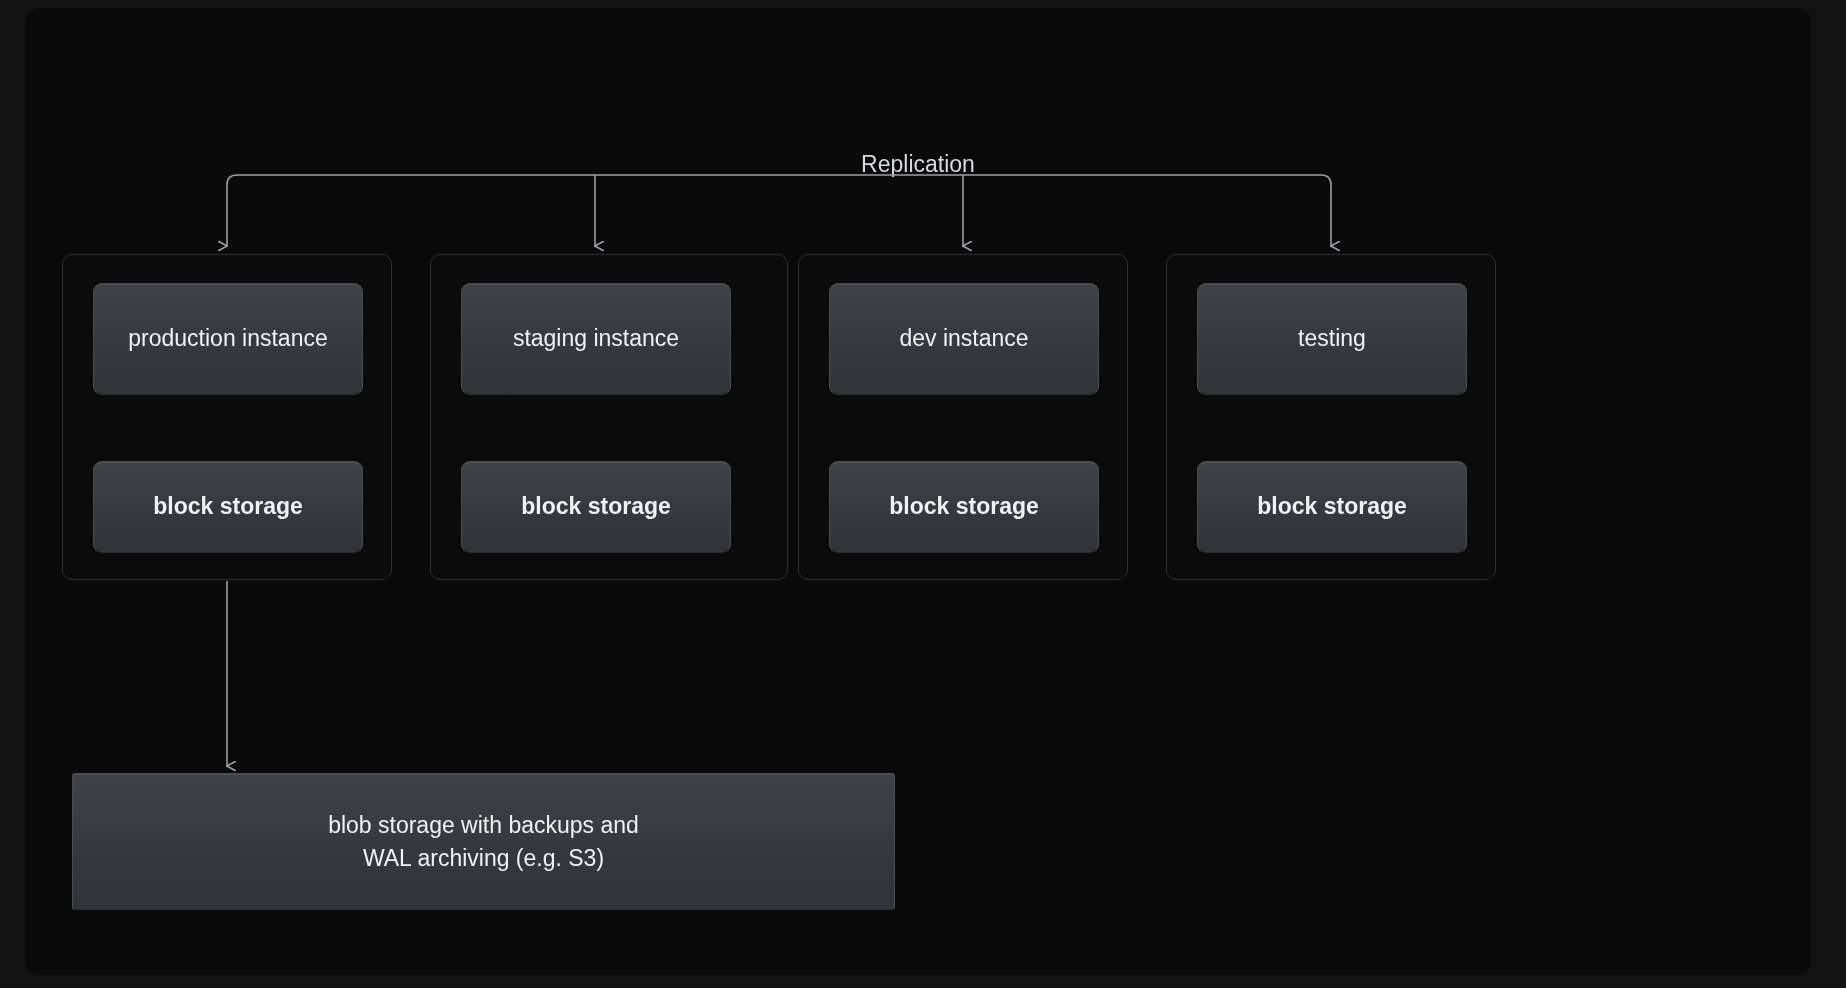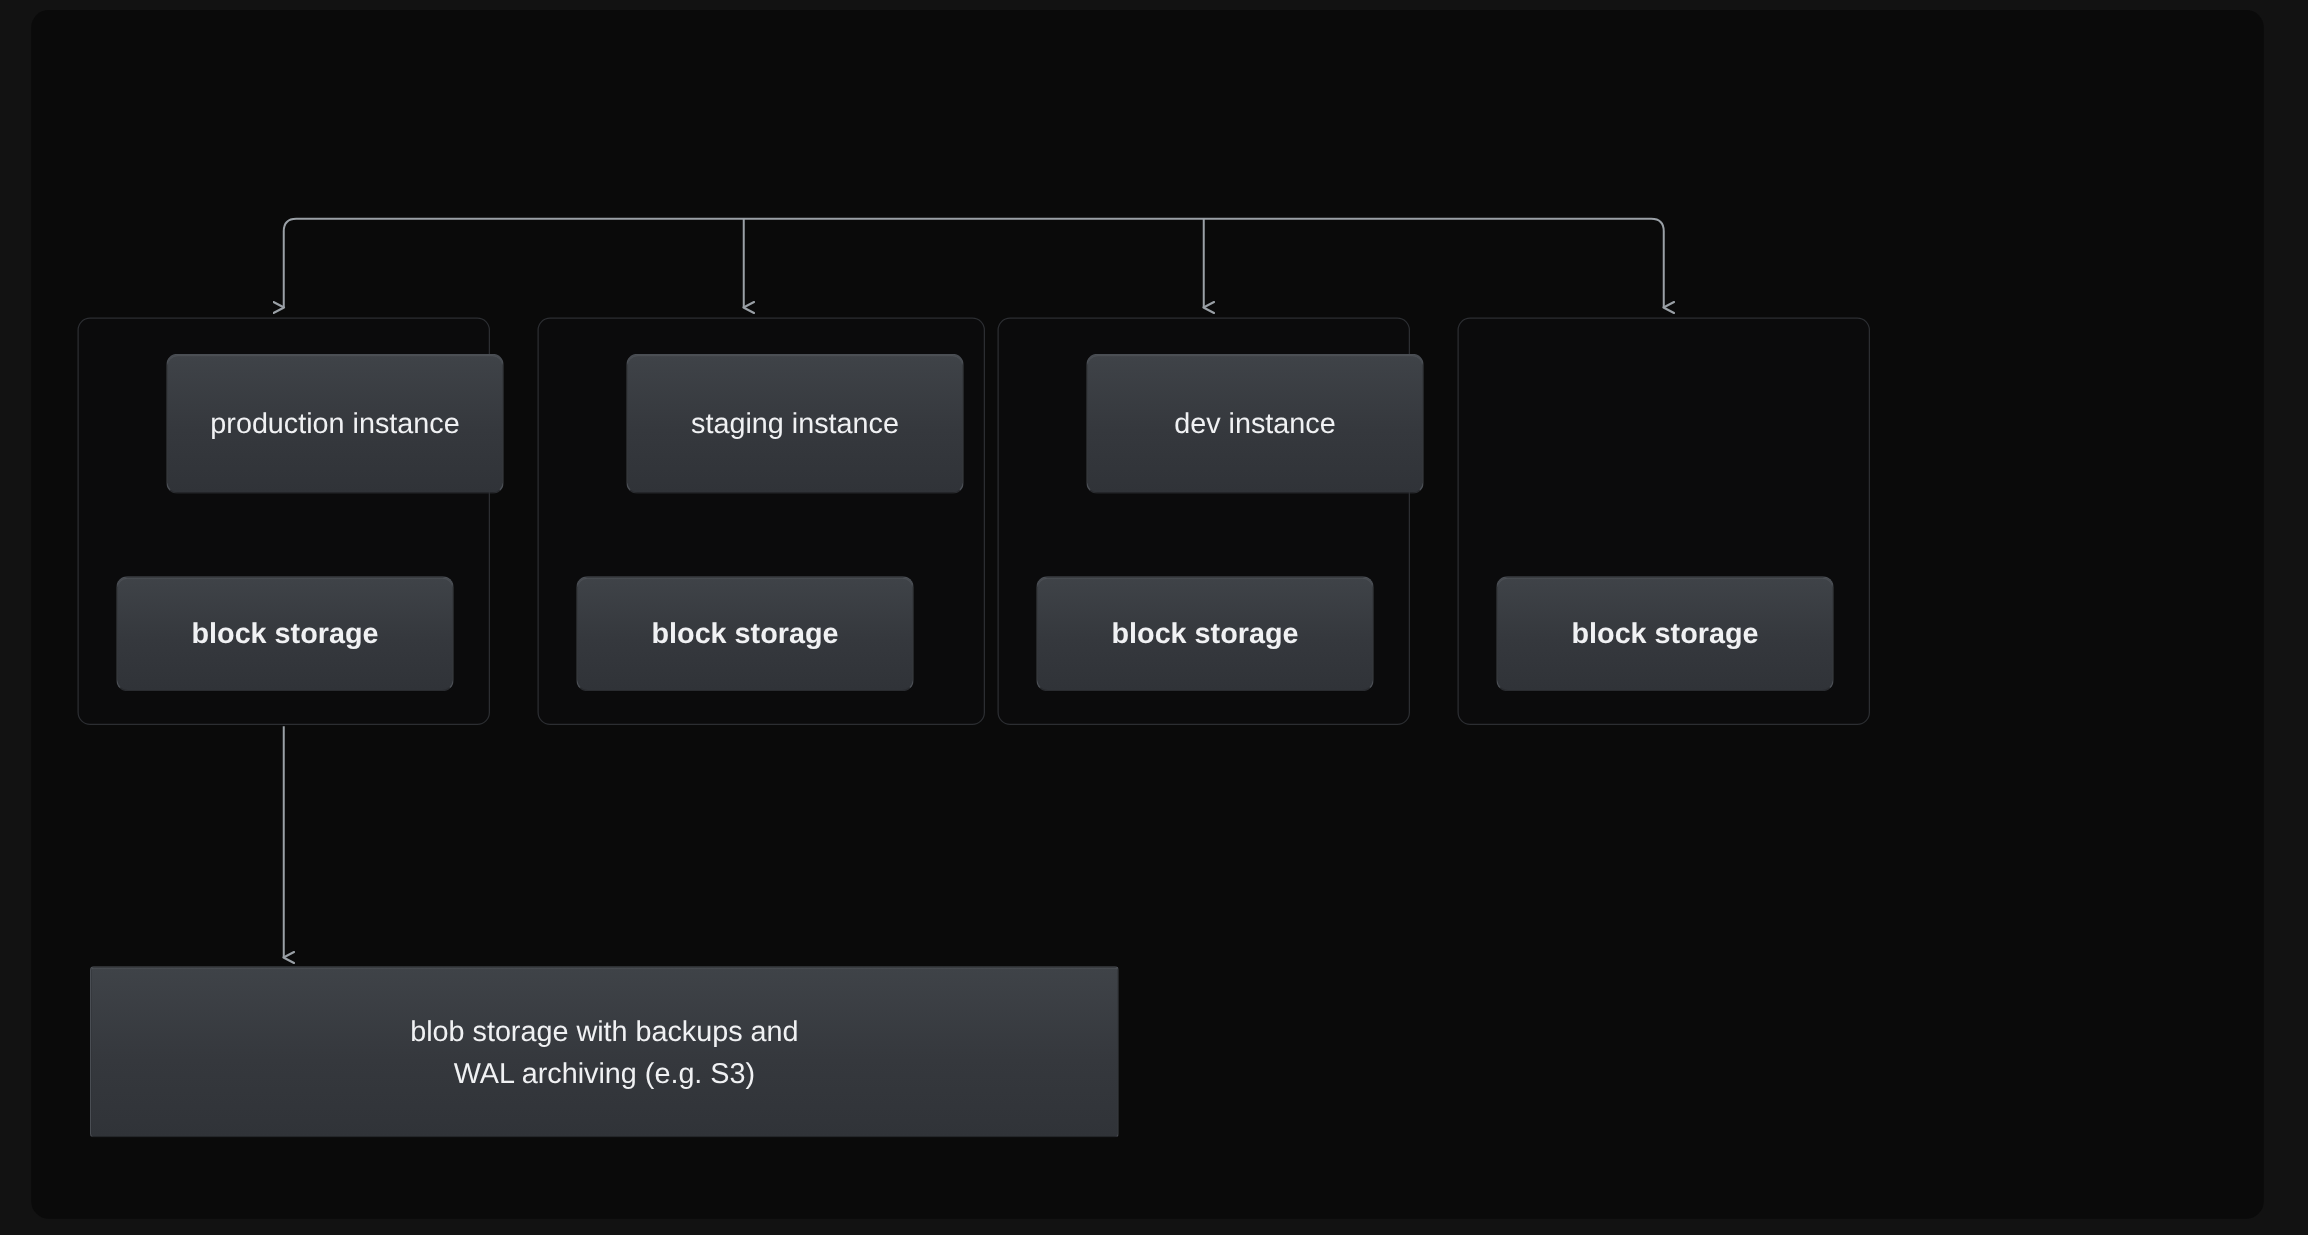--- a/index.html
+++ b/index.html
@@ -83,21 +83,21 @@
     box-shadow: inset 0 1px 0 rgba(255,255,255,0.07);
     display: flex;
     align-items: center;
     justify-content: center;
     color: #f0f1f3;
     font-size: 23px;
     text-align: center;
     line-height: 1.38;
   }
 
-  .node.instance { top: 28px; height: 112px; margin-left: 40px; }
+  .node.instance { top: 28px; height: 112px; }
   .node.storage  { top: 206px; height: 92px; font-weight: bold;  }
 
   #blob-storage-node {
     position: absolute;
     left: 47px;
     top: 765px;
     width: 823px;
     height: 137px;
     border-radius: 3px;
     background: linear-gradient(180deg, #3f4348 0%, #35383d 55%, #303338 100%);
@@ -114,20 +114,21 @@
     white-space: pre-line;
   }
 </style>
 </head>
 <body>
 
 <div id="app">
   <div id="canvas">
 
 
+    <div id="replication-label">Replication</div>
 
     <svg id="connectors" viewBox="0 0 1786 967" xmlns="http://www.w3.org/2000/svg">
       <defs>
         <marker id="arrow-down" markerWidth="12" markerHeight="12" refX="5" refY="9" orient="auto" markerUnits="userSpaceOnUse">
           <path d="M0.6,0.8 L5,9.2 L9.4,0.8" fill="none" stroke="#9aa0a6" stroke-width="1.7" stroke-linecap="round" stroke-linejoin="round"></path>
         </marker>
         <marker id="arrow-up" markerWidth="12" markerHeight="12" refX="5" refY="9" orient="auto" markerUnits="userSpaceOnUse">
           <path d="M0.6,0.8 L5,9.2 L9.4,0.8" fill="none" stroke="#9aa0a6" stroke-width="1.7" stroke-linecap="round" stroke-linejoin="round"></path>
         </marker>
       </defs>
@@ -176,20 +177,23 @@
     <div class="group-box" style="left:773px; width:330px;">
       <div class="node instance" style="left:30px; width:270px;">
         <span>dev instance</span>
       </div>
       <div class="node storage" style="left:30px; width:270px;">
         <span>block storage</span>
       </div>
     </div>
 
     <div class="group-box" style="left:1141px; width:330px;">
+      <div class="node instance" style="left:30px; width:270px;">
+        <span>testing</span>
+      </div>
       <div class="node storage" style="left:30px; width:270px;">
         <span>block storage</span>
       </div>
     </div>
 
     <div id="blob-storage-node">
       <span>blob storage with backups and
 WAL archiving (e.g. S3)</span>
     </div>
 

